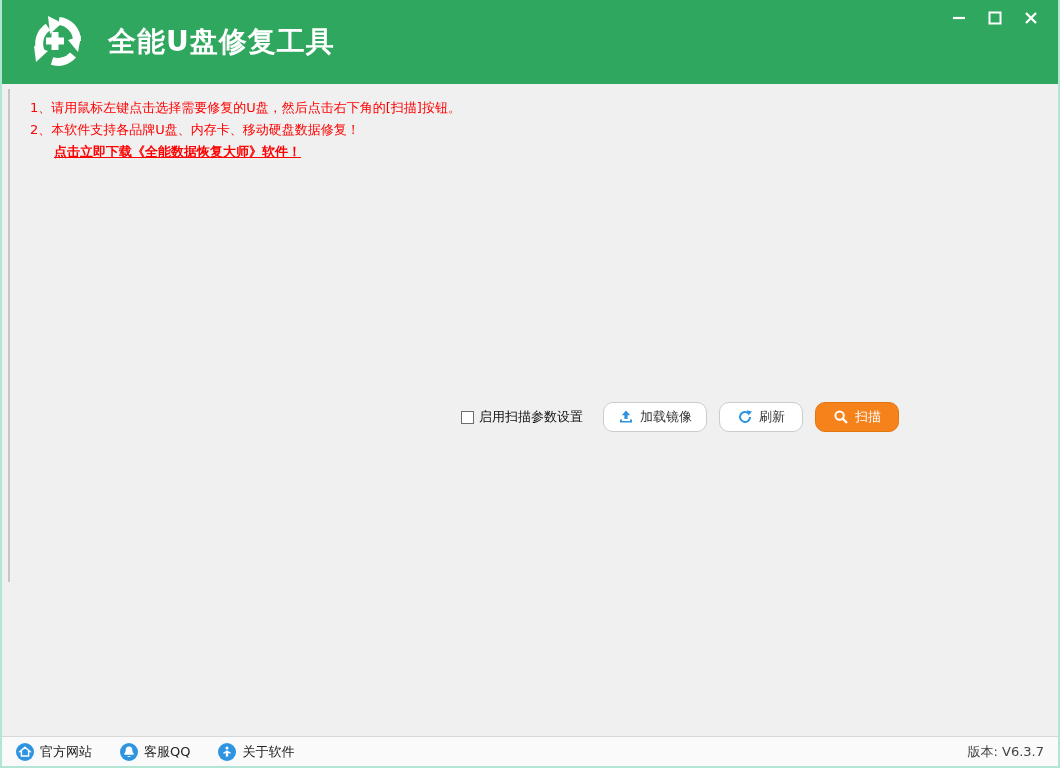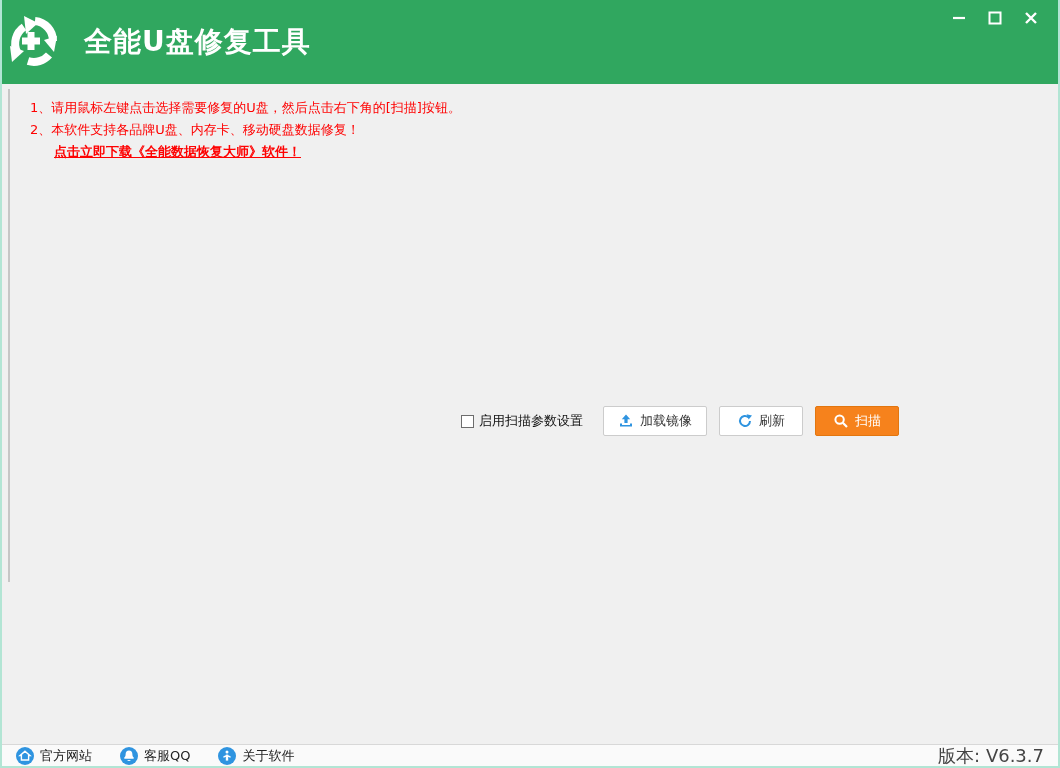--- a/index.html
+++ b/index.html
@@ -4,21 +4,21 @@
 <style>
   * { margin:0; padding:0; box-sizing:border-box; }
   html,body { width:1060px; height:768px; overflow:hidden; background:#e4e4e4;
     font-family:"DejaVu Sans","Liberation Sans",sans-serif; }
   .window { width:1060px; height:768px; display:flex; flex-direction:column;
     background:#f0f0f0; border-left:2px solid #b2e5d4; border-right:2px solid #b2e5d4;
     border-bottom:2px solid #b2e5d4; }
 
   
   .titlebar { height:84px; background:#30a75f; position:relative; flex:none;
-    display:flex; align-items:center; padding-left:0; }
+    display:flex; align-items:center; padding-left:24px; }
   .logo { width:64px; height:64px; flex:none; }
   .app-title { color:#ffffff; font-size:28px; font-weight:bold; margin-left:18px;
     letter-spacing:1px; }
   .win-controls { position:absolute; top:7px; right:16px; display:flex; gap:14px; }
   .wc { width:22px; height:22px; background:transparent; border:none; cursor:pointer;
     display:flex; align-items:center; justify-content:center; padding:0; }
 
   
   .main { flex:1; display:flex; background:#f0f0f0; }
   .drive-list { margin:5px 6px 0 6px; height:493px; background:#ffffff;
@@ -28,33 +28,33 @@
   .download-link { display:inline-block; margin-left:24px; line-height:22px;
     color:#fe0202; font-weight:bold; text-decoration:underline; cursor:pointer; }
 
   .controls-row { display:flex; align-items:center; justify-content:center;
     gap:12px; padding:14px 12px 0 0; }
   .scan-option { display:flex; align-items:center; gap:5px; font-size:13px;
     color:#111; cursor:pointer; margin-right:8px; }
   .checkbox { width:13px; height:13px; background:#ffffff; border:1px solid #6d6d6d;
     flex:none; }
   .btn { height:30px; min-width:84px; background:#ffffff; border:1px solid #cccccc;
-    border-radius:2px; font-size:13px; color:#333; display:flex; align-items:center;
+    border-radius:10px; font-size:13px; color:#333; display:flex; align-items:center;
     justify-content:center; gap:6px; padding:0 14px; cursor:pointer;
     font-family:inherit; }
   .btn.scan { background:#f6821c; border-color:#e2760f; color:#ffffff; width:62px; }
   .icon16 { width:16px; height:16px; flex:none; display:block; }
 
   
-  .statusbar { height:22px; flex:none; background:#fafafa; border-top:1px solid #d8d8d8;
+  .statusbar { height:30px; flex:none; background:#fafafa; border-top:1px solid #d8d8d8;
     display:flex; align-items:center; padding:0 14px; gap:28px; font-size:13px;
     color:#222; }
   .sb-item { display:flex; align-items:center; gap:6px; cursor:pointer; }
   .sb-icon { width:18px; height:18px; flex:none; display:block; }
-  .version { margin-left:auto; color:#444; font-size:18px; }
+  .version { margin-left:auto; color:#444; font-size:13px; }
 </style>
 </head>
 <body>
 
 <div class="window">
 
   <header class="titlebar">
     <span class="logo">
       <svg viewBox="0 0 64 64" width="64" height="64">
         <g fill="none" stroke="#ffffff" stroke-width="8" stroke-linecap="butt">

